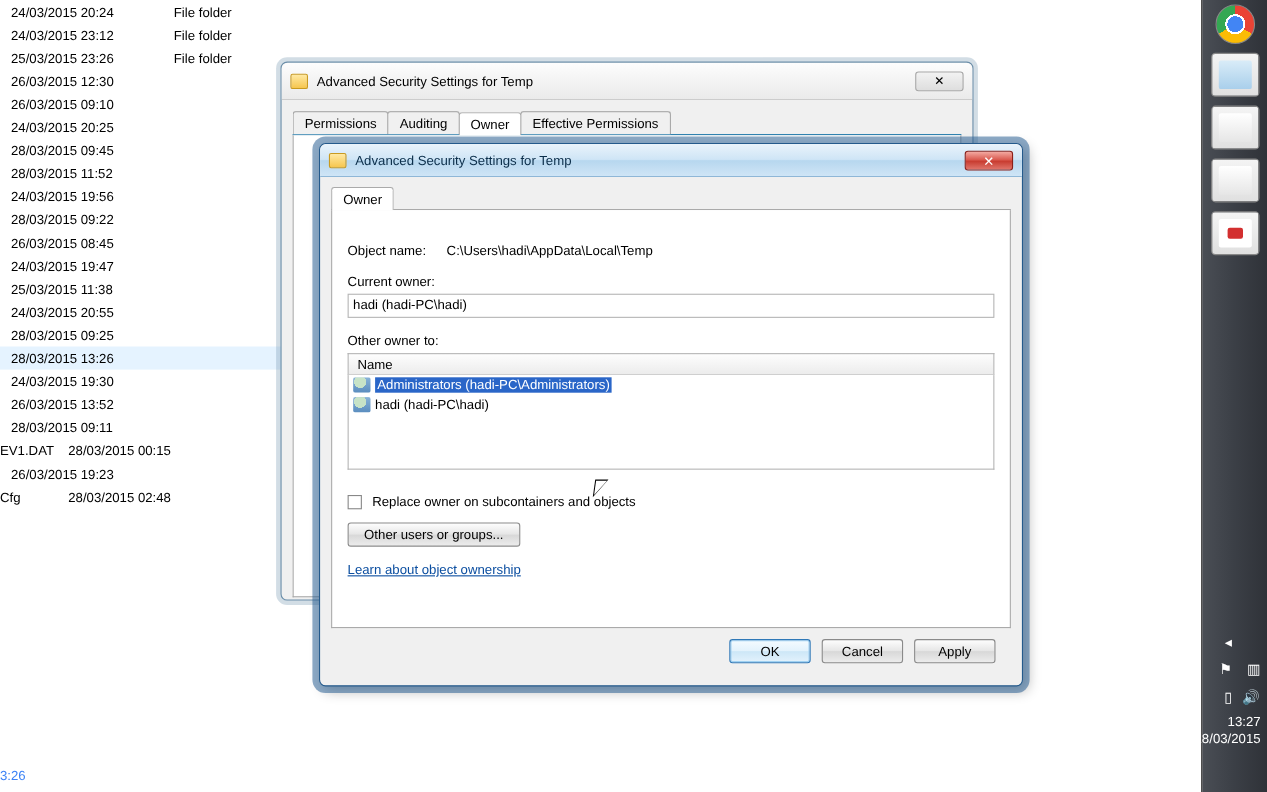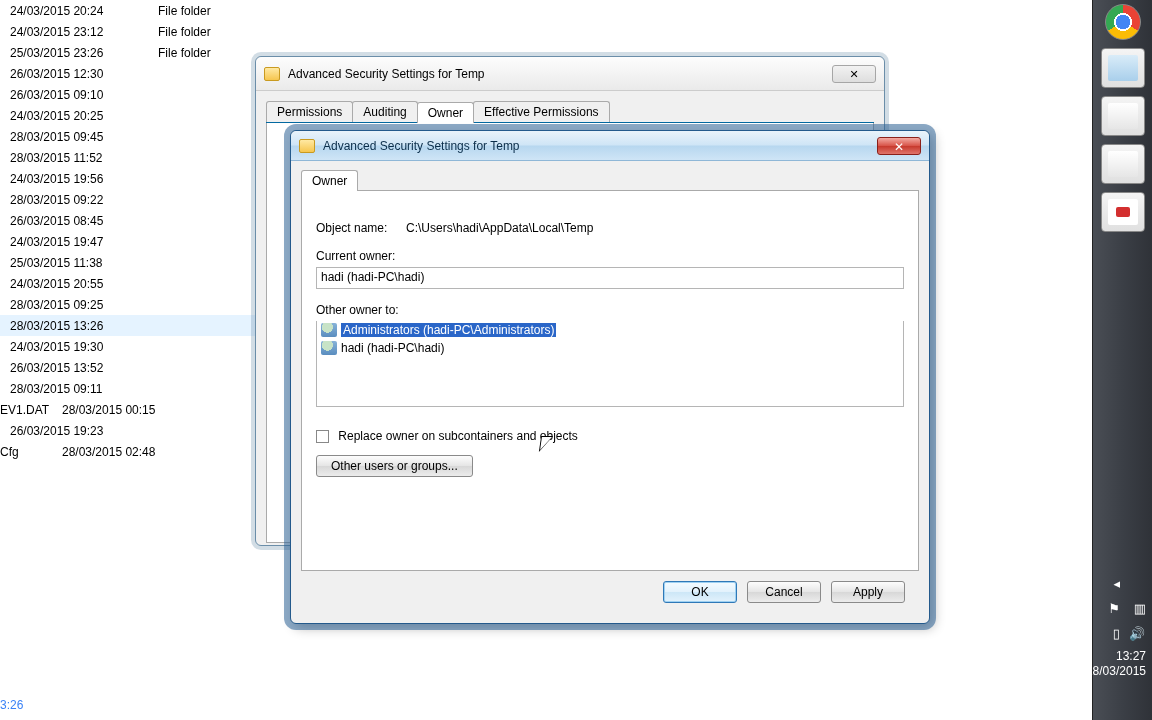--- a/index.html
+++ b/index.html
@@ -236,20 +236,21 @@
         </div>
 
         <div class="currow">
           <div class="label">Current owner:</div>
           <div class="textbox">hadi (hadi-PC\hadi)</div>
         </div>
 
         <div style="margin-top:14px">
           <div class="label">Other owner to:</div>
           <div style="margin-top:4px">
+            <div class="listhdr">Name</div>
             <div class="listbox">
               <div class="li sel">
                 <span class="uicon"></span>
                 <span class="txt">Administrators (hadi-PC\Administrators)</span>
               </div>
               <div class="li">
                 <span class="uicon"></span>
                 <span class="txt">hadi (hadi-PC\hadi)</span>
               </div>
             </div>
@@ -258,20 +259,23 @@
 
         <div style="margin-top:22px">
           <span class="chk"></span>
           <span>Replace owner on subcontainers and objects</span>
         </div>
 
         <div style="margin-top:12px">
           <button class="btn">Other users or groups...</button>
         </div>
 
+        <div style="margin-top:14px">
+          <a href="#" class="link">Learn about object ownership</a>
+        </div>
       </div>
       <div class="btnrow">
         <button class="btn primary" style="width:74px">OK</button>
         <button class="btn" style="width:74px">Cancel</button>
         <button class="btn" style="width:74px">Apply</button>
       </div>
     </div>
   </div>
 
   <div class="cursor"></div>

